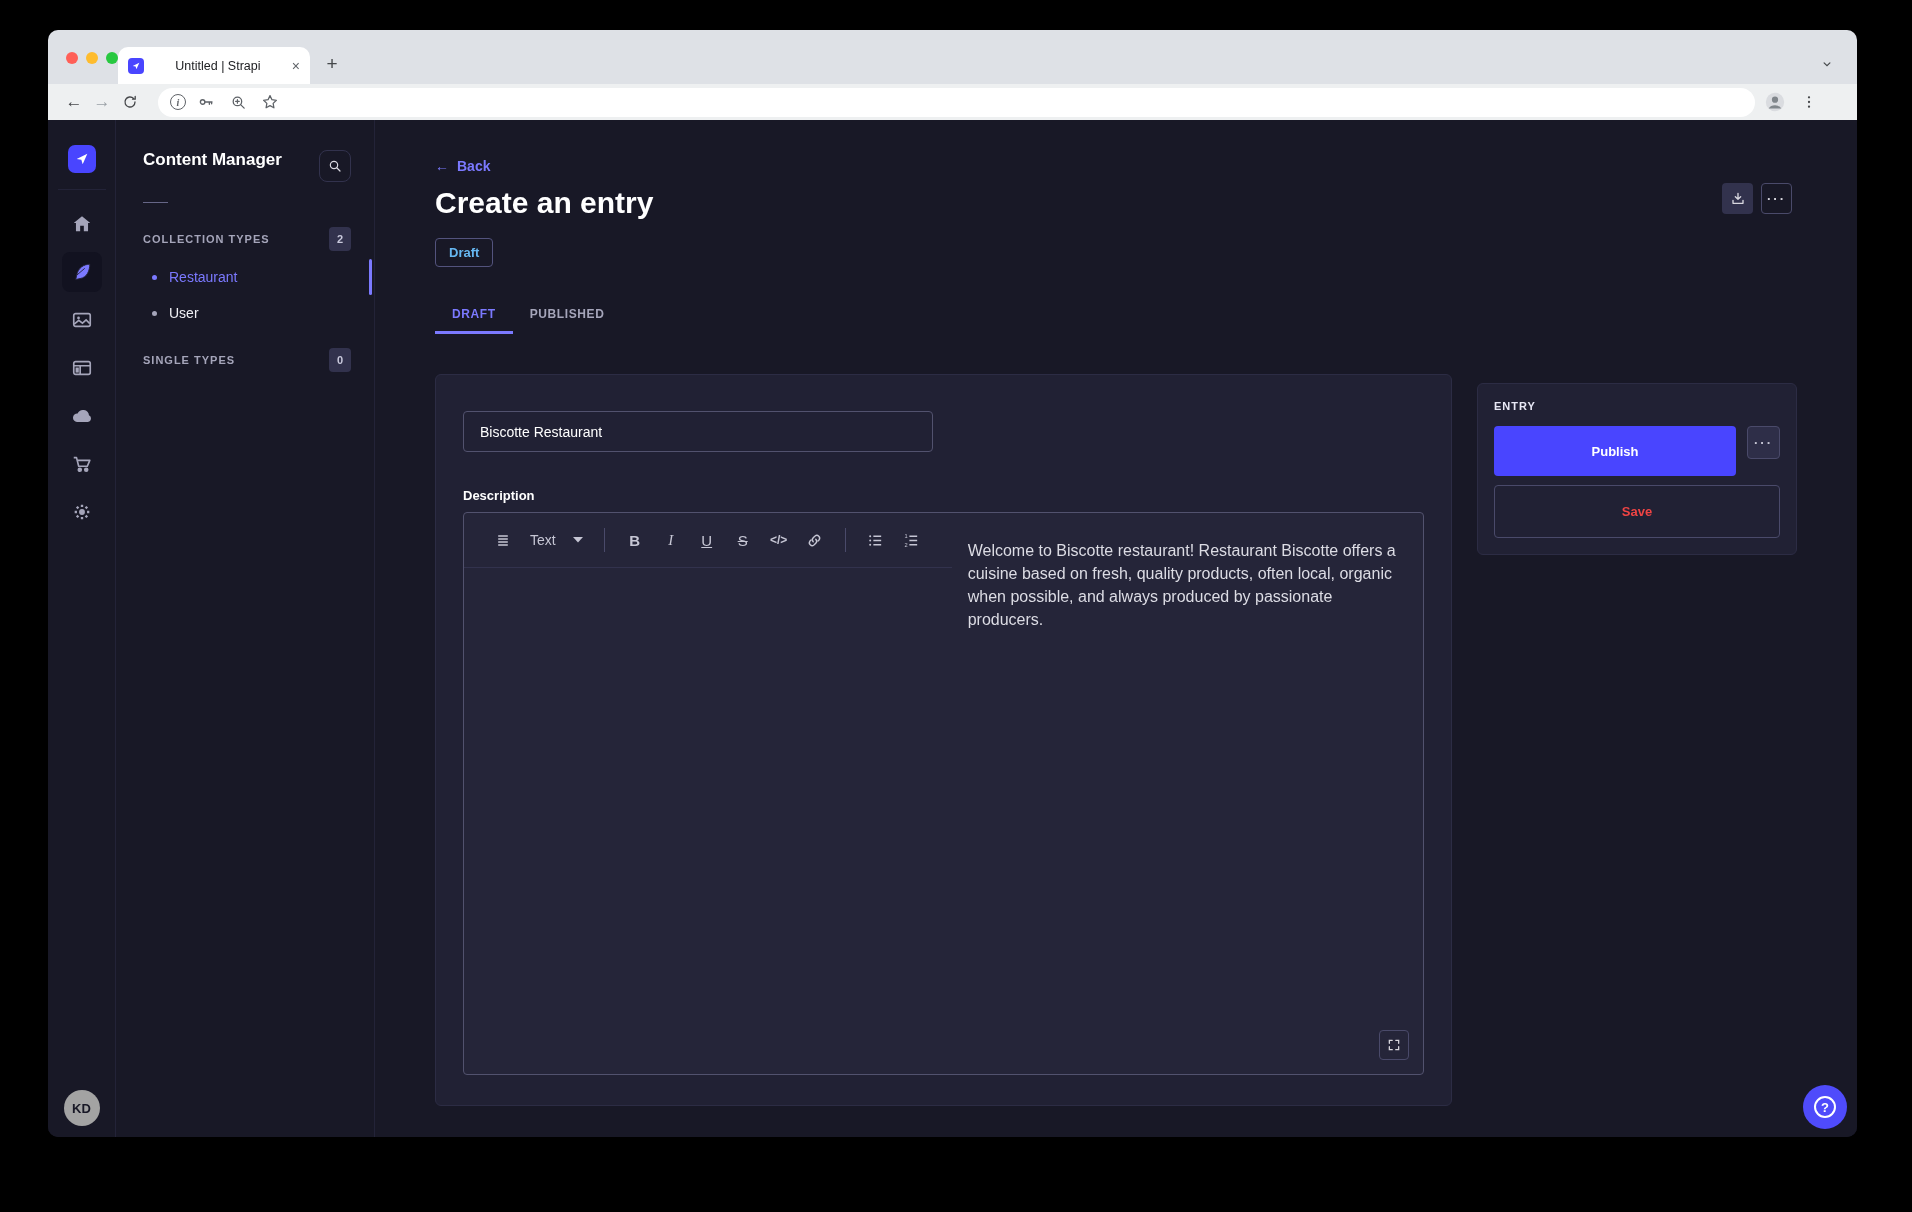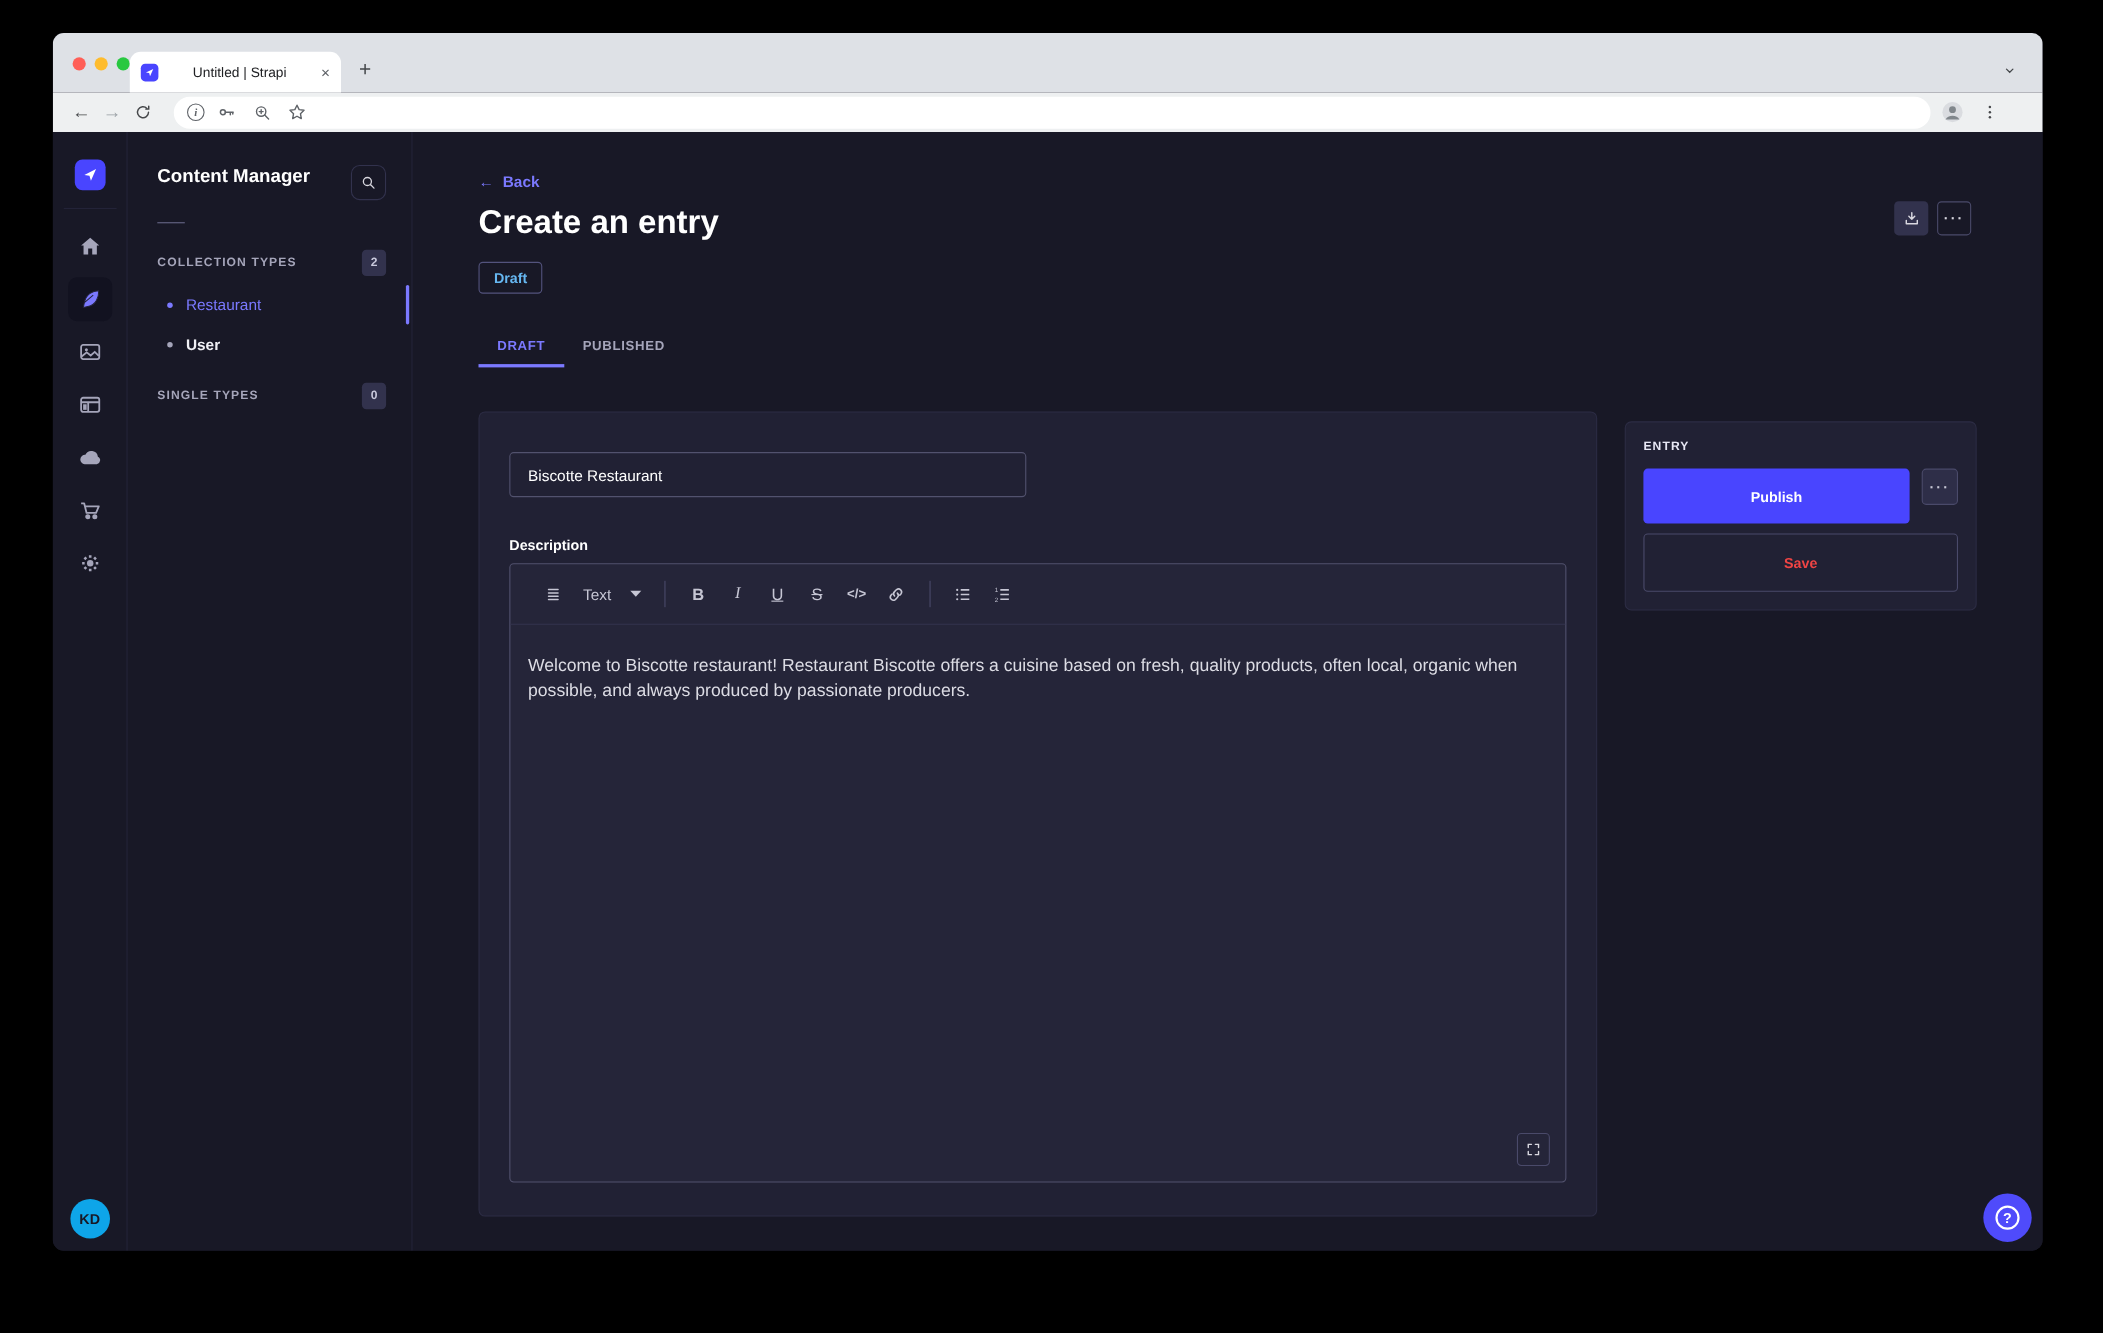--- a/index.html
+++ b/index.html
@@ -47,38 +47,38 @@
   .rail { width:68px; flex:none; border-right:1px solid #232338; position:relative;
           display:flex; flex-direction:column; align-items:center; }
   .logo { margin-top:25px; width:28px; height:28px; border-radius:7px; background:#4945ff;
           display:flex; align-items:center; justify-content:center; }
   .rail-div { margin-top:16px; width:48px; height:1px; background:#232338; }
   .rail-items { margin-top:14px; display:flex; flex-direction:column; align-items:center; }
   .rail-btn { width:40px; height:40px; margin-bottom:8px; border-radius:8px;
               display:flex; align-items:center; justify-content:center; color:#a5a5ba; }
   .rail-btn.active { background:#121220; }
   .avatar { position:absolute; bottom:11px; left:50%; transform:translateX(-50%);
-            width:36px; height:36px; border-radius:50%; background:#0ea5e9; color:#181826;
+            width:36px; height:36px; border-radius:50%; background:#a3a3a3; color:#181826;
             font-size:13px; font-weight:700; display:flex; align-items:center; justify-content:center; }
 
   
   .subnav { width:259px; flex:none; border-right:1px solid #232338; position:relative; }
   .subnav-head { margin:30px 23px 0 27px; display:flex; align-items:flex-start; justify-content:space-between; }
   .subnav-title { font-size:17px; font-weight:700; color:#fff; }
   .search-btn { width:32px; height:32px; border:1px solid #32324d; border-radius:8px; background:transparent;
                 display:flex; align-items:center; justify-content:center; }
   .subnav-div { margin:20px 0 0 27px; width:25px; height:1px; background:#666687; }
   .section-head { margin:24px 23px 0 27px; display:flex; align-items:center; justify-content:space-between; }
   .section-label { font-size:11px; font-weight:700; letter-spacing:1px; color:#a5a5ba; }
   .count-badge { min-width:22px; height:24px; padding:0 6px; background:#32324d; border-radius:4px;
                  color:#c9c9dc; font-size:11px; font-weight:600;
                  display:flex; align-items:center; justify-content:center; }
   .nav-list { margin-top:8px; }
   .nav-item { position:relative; height:36px; display:flex; align-items:center; gap:12px; padding-left:36px;
-              font-size:14px; color:#f0f0f5; cursor:default;font-weight:bold; }
+              font-size:14px; color:#f0f0f5; cursor:default; }
   .nav-item .dot { width:5px; height:5px; border-radius:50%; background:#a5a5ba; }
   .nav-item.active { color:#7b79ff; font-weight:500; }
   .nav-item.active .dot { background:#7b79ff; }
   .nav-item.active::after { content:""; position:absolute; right:2px; top:0; bottom:0; width:3px;
                             border-radius:2px; background:#7b79ff; }
 
   
   .main { flex:1; position:relative; padding:37px 60px 0 60px; min-width:0; }
   .back { display:inline-flex; align-items:center; gap:8px; color:#7b79ff; font-size:14px; font-weight:600; }
   .page-title { margin-top:11px; font-size:30px; font-weight:700; color:#fff; }
@@ -100,21 +100,21 @@
   
   .card { flex:1; background:#212134; border:1px solid #2c2c44; border-radius:6px;
           height:732px; padding:27px; }
   .field-label { font-size:13px; font-weight:600; color:#fff; }
   .req { color:#ee5e52; margin-left:2px; }
   .text-input { margin-top:9px; width:470px; height:41px; background:#212134; border:1px solid #52526e;
                 border-radius:4px; color:#fff; font-size:14px; padding:0 16px; display:block;
                 font-family:inherit; }
   .desc-label { margin-top:36px; }
   .editor { margin-top:9px; height:563px; background:#252539; border:1px solid #52526e; border-radius:4px;
-            position:relative; display:flex; flex-direction:column; }
+            position:relative; display:flex; flex-direction:row; }
   .ed-toolbar { height:55px; flex:none; display:flex; align-items:center; padding:0 24px; gap:4px;
                 border-bottom:1px solid #32324d; }
   .ed-btn { height:32px; min-width:32px; border-radius:4px; display:flex; align-items:center;
             justify-content:center; color:#c6c6d4; font-size:15px; }
   .ed-btn b { font-weight:700; }
   .ed-sep { width:1px; height:24px; background:#4a4a6a; margin:0 10px; }
   .ed-select { display:flex; align-items:center; gap:16px; padding:0 6px; height:32px; color:#c6c6d4; font-size:14px; }
   .ed-content { flex:1; padding:26px 16px; font-size:16px; line-height:23px; color:#dcdce4; }
   .expand-btn { position:absolute; right:14px; bottom:14px; width:30px; height:30px;
                 border:1px solid #4a4a6a; border-radius:4px; background:transparent;

